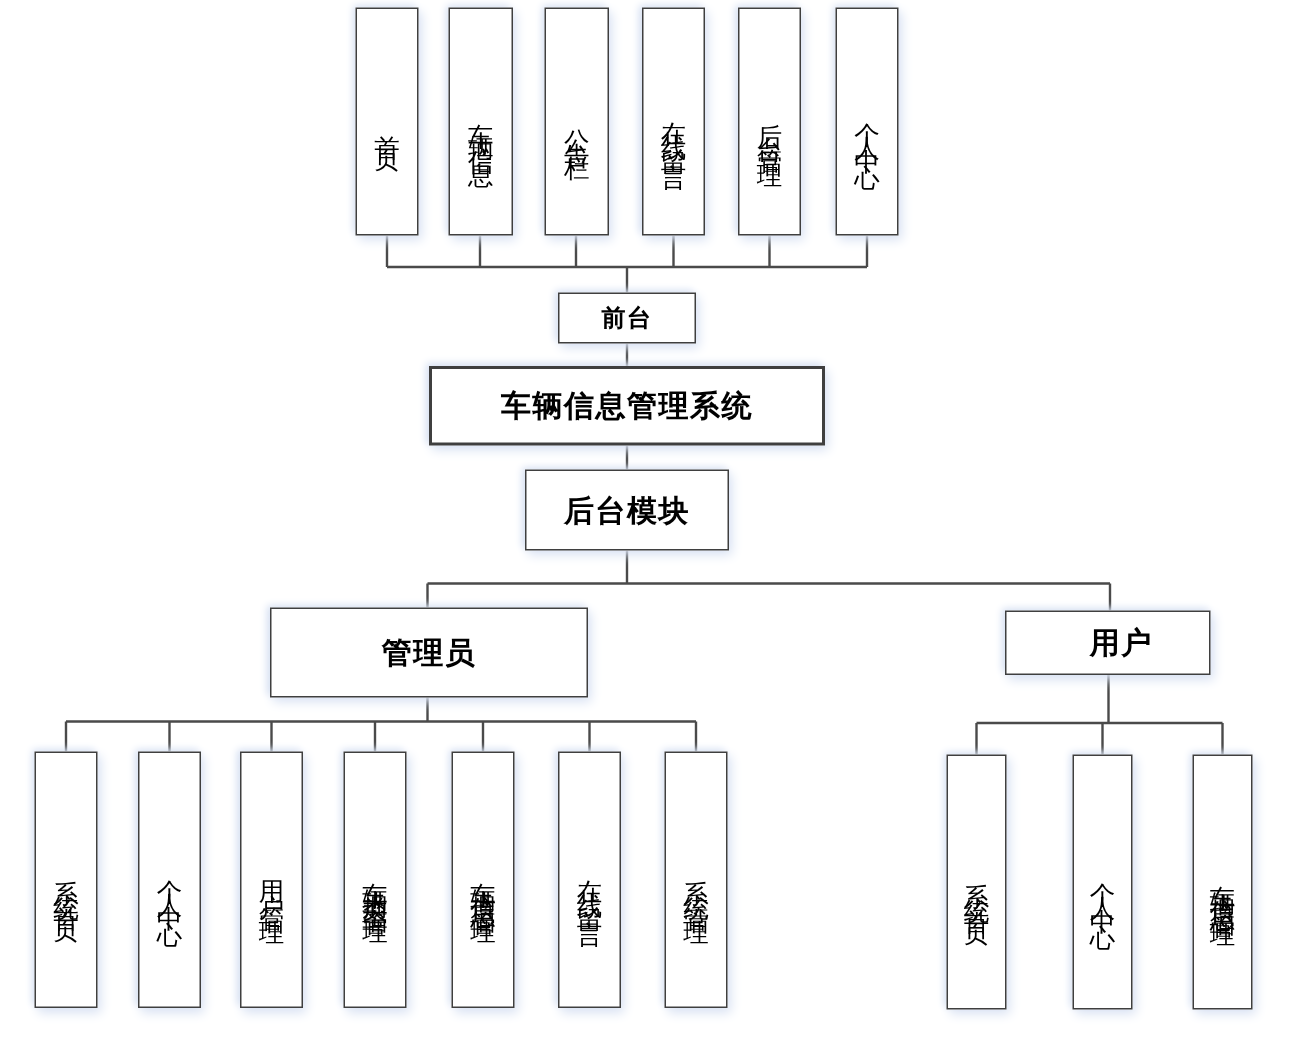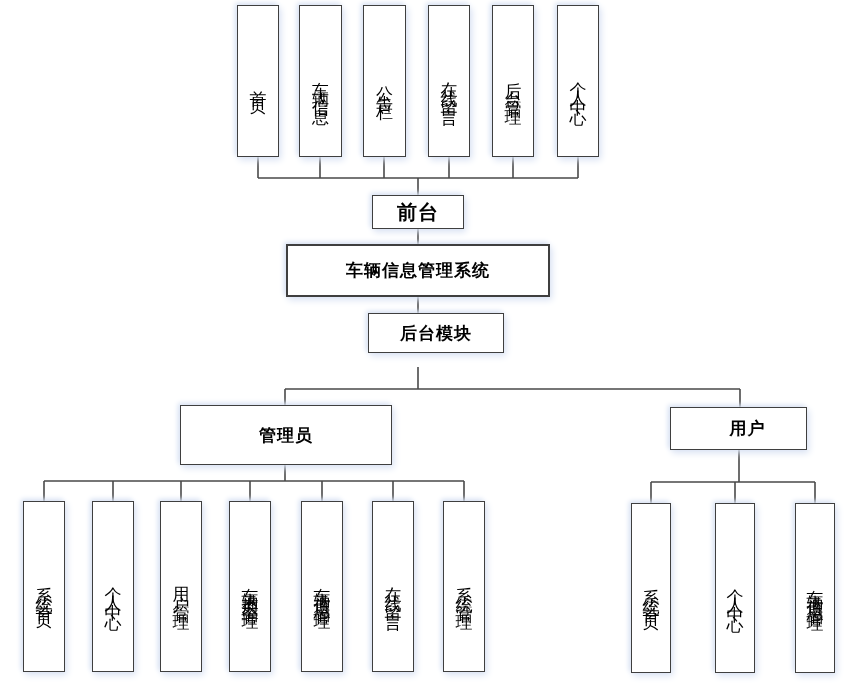--- a/index.html
+++ b/index.html
@@ -23,21 +23,21 @@
   .node{
     position:absolute;
     background:var(--fill);
     border:1.5px solid var(--border);
     box-shadow:2px 3px 7px var(--glow), -2px -2px 5px var(--glow);
     display:flex;align-items:center;justify-content:center;
     box-sizing:border-box;
   }
   .node.major{border-width:2px;}
   .hlabel{
-    font-size:17px;
+    font-size:20px;
     font-weight:600;
     letter-spacing:1px;
     white-space:nowrap;
   }
   .vlabel{
     writing-mode:vertical-rl;
     text-orientation:upright;
     font-size:17px;
     letter-spacing:9px;
     margin-bottom:-9px; 
@@ -82,28 +82,28 @@
     <span class="vlabel">在线留言</span>
   </div>
   <div class="node" style="left:492px;top:5px;width:42px;height:152px;">
     <span class="vlabel">后台管理</span>
   </div>
   <div class="node" style="left:557px;top:5px;width:42px;height:152px;">
     <span class="vlabel">个人中心</span>
   </div>
 
   <div class="node" style="left:372px;top:195px;width:92px;height:34px;">
-    <span class="hlabel" style="font-size:20px;">前台</span>
+    <span class="hlabel" style="font-size:16px;">前台</span>
   </div>
 
   <div class="node major" style="left:286px;top:244px;width:264px;height:53px;">
     <span class="hlabel">车辆信息管理系统</span>
   </div>
 
-  <div class="node" style="left:350px;top:313px;width:136px;height:40px;margin-left:18px;">
+  <div class="node" style="left:350px;top:313px;width:136px;height:54px;">
     <span class="hlabel">后台模块</span>
   </div>
 
   <div class="node" style="left:180px;top:405px;width:212px;height:60px;">
     <span class="hlabel">管理员</span>
   </div>
   <div class="node" style="left:670px;top:407px;width:137px;height:43px;padding-left:18px;">
     <span class="hlabel">用户</span>
   </div>
 

